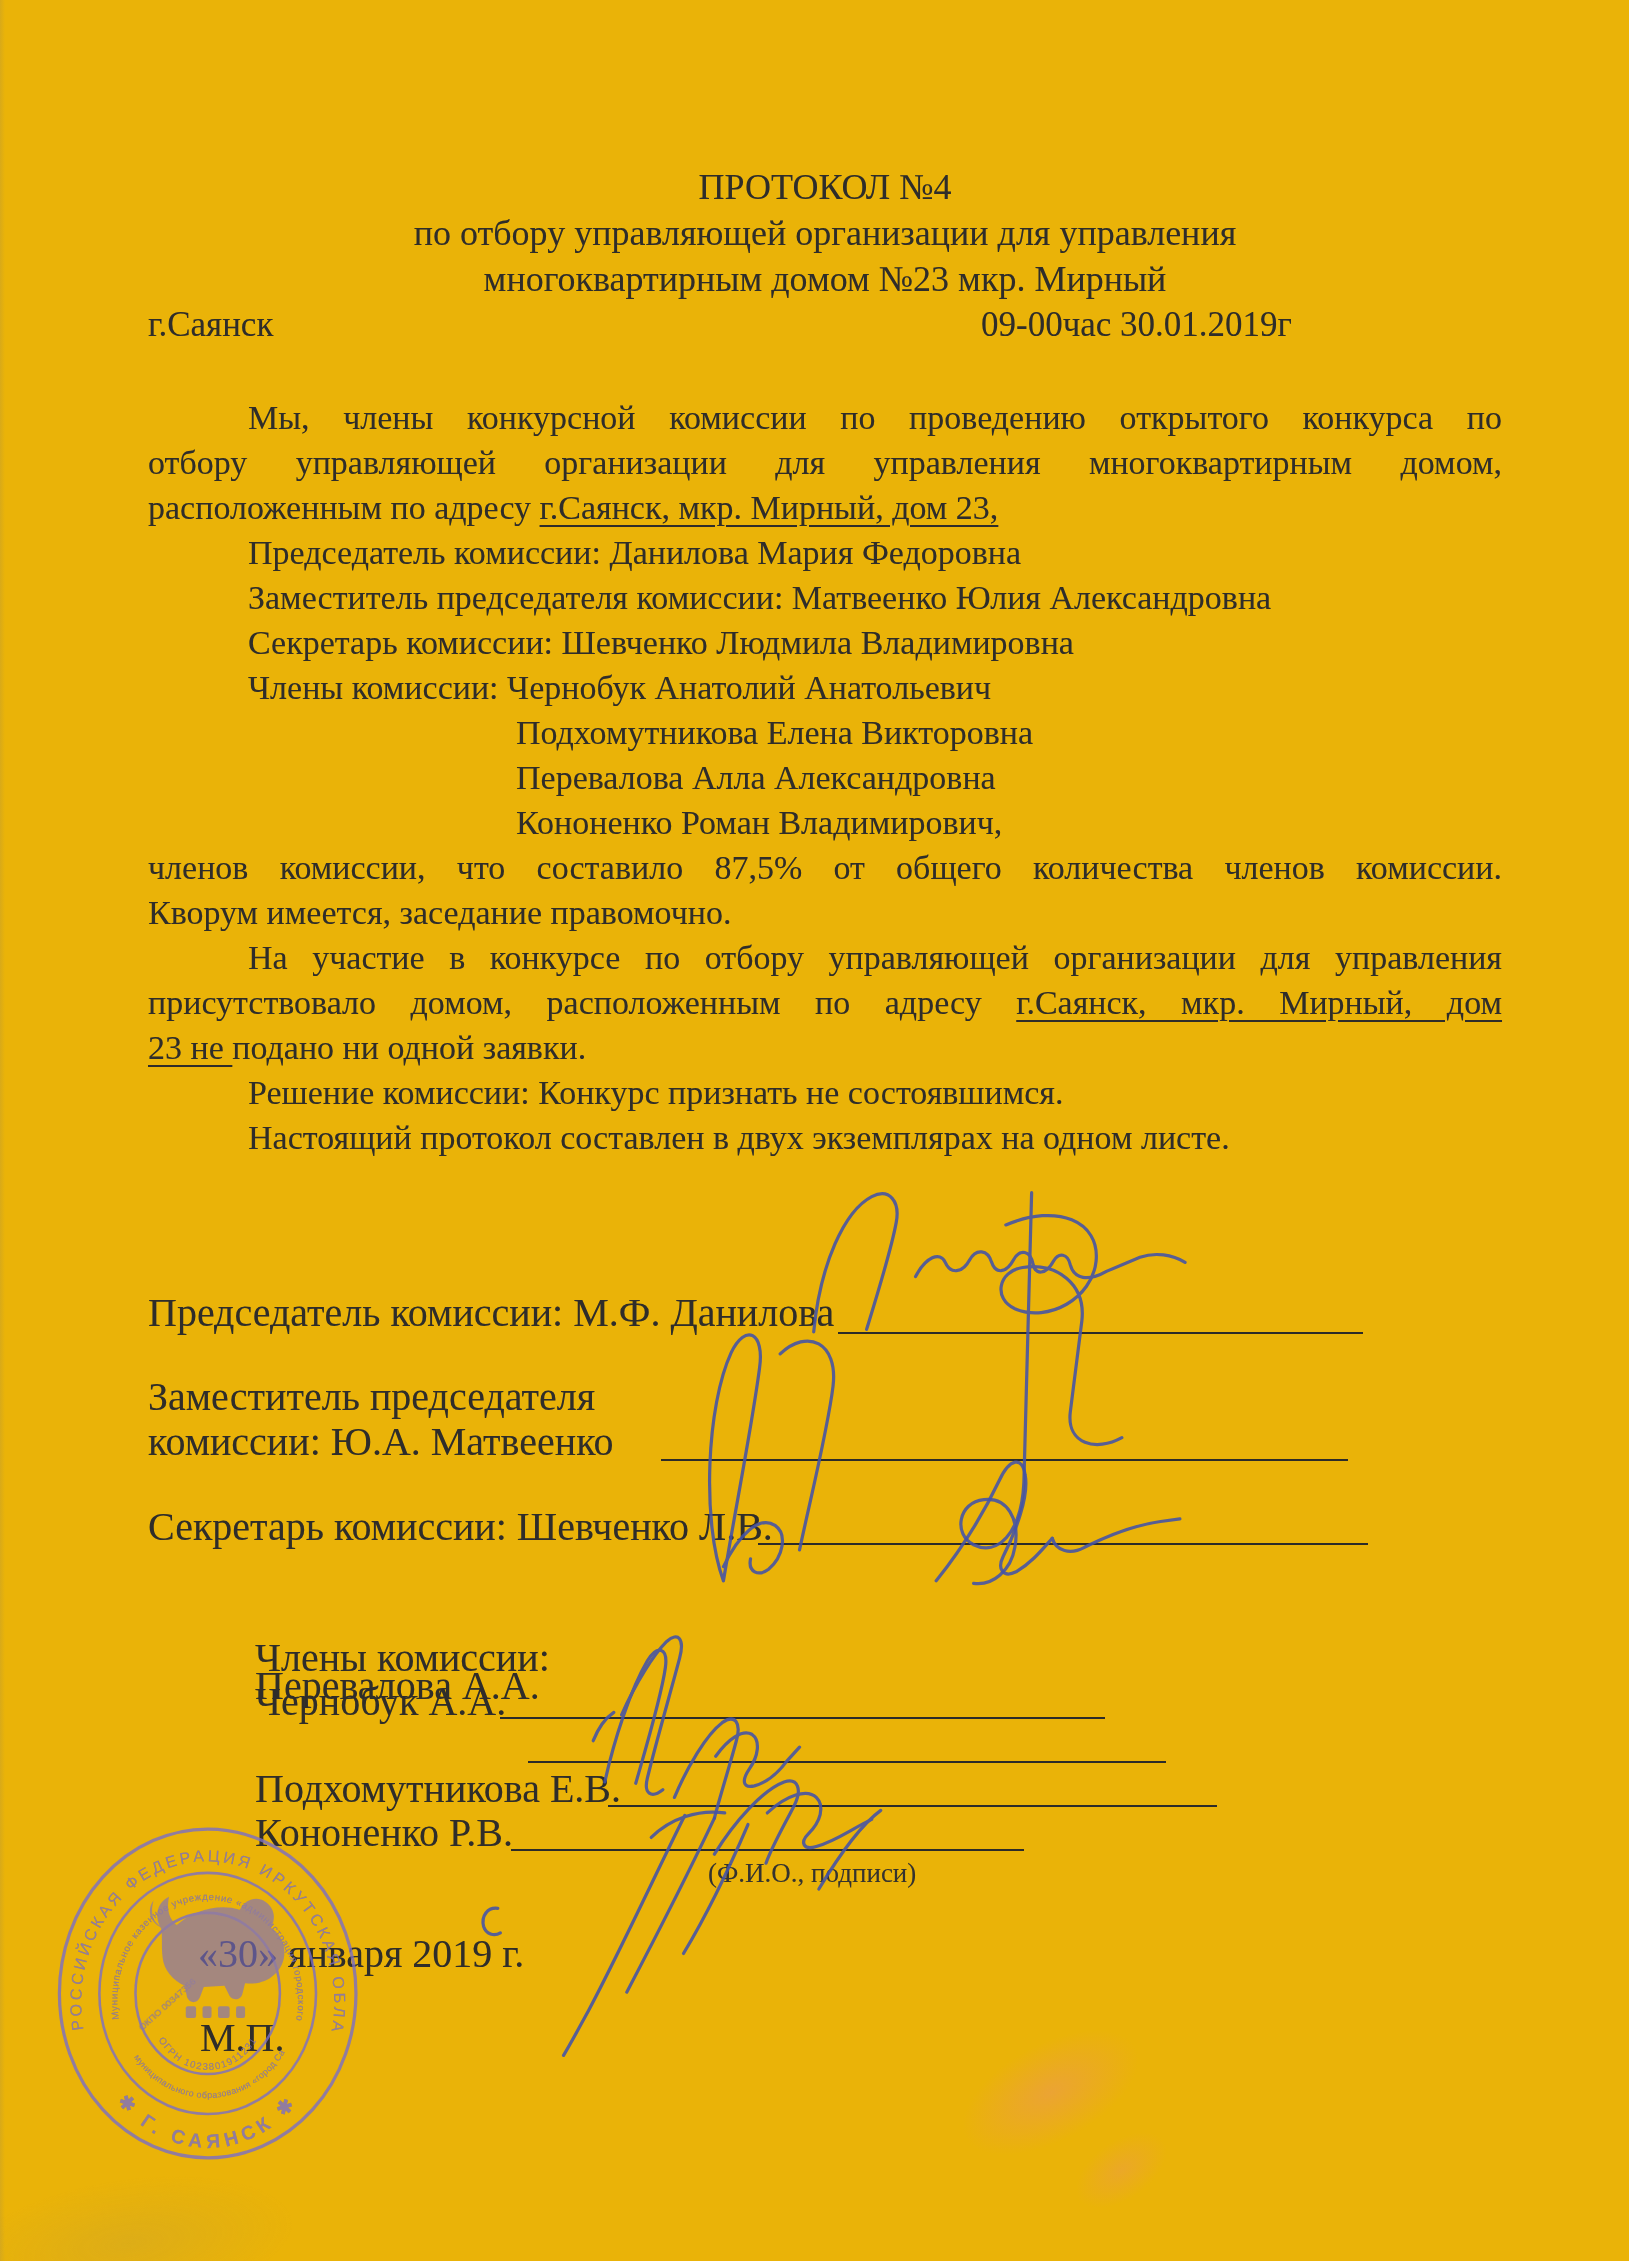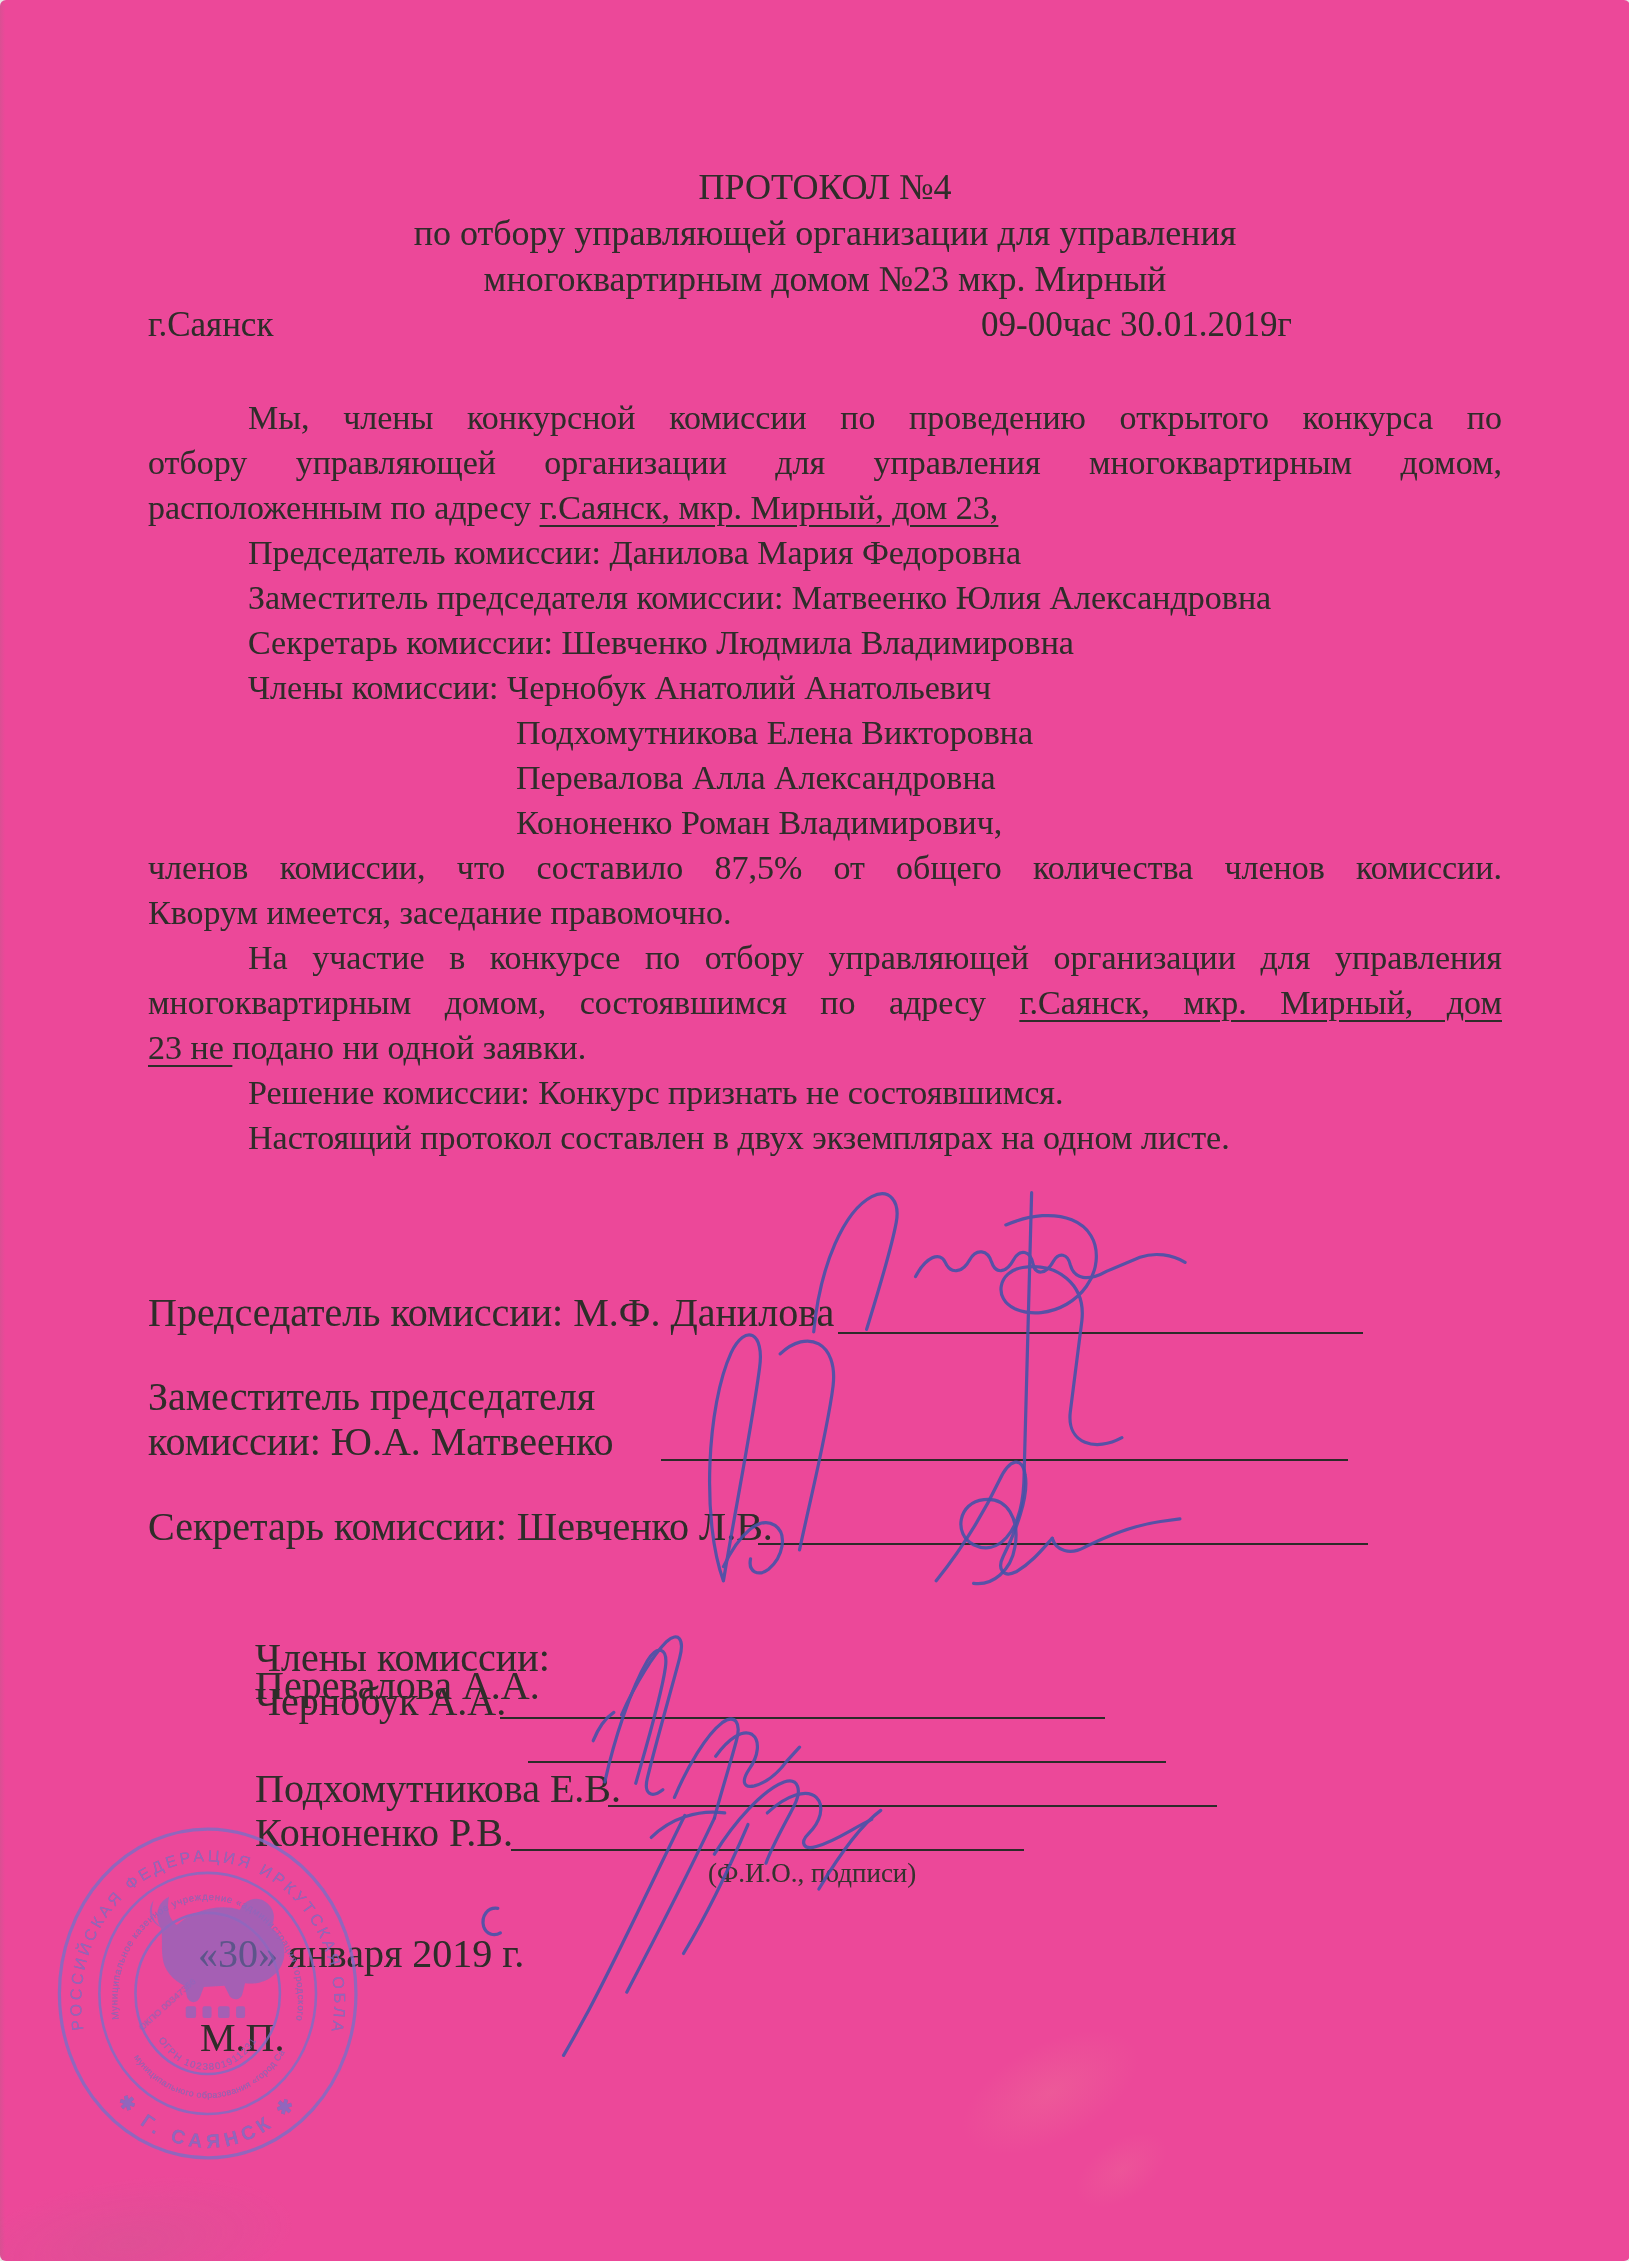--- a/index.html
+++ b/index.html
@@ -1,19 +1,19 @@
 <!DOCTYPE html>
 <html style="font-size:10.3px"><head>
 <meta charset="utf-8">
 <style>
   html,body{margin:0;padding:0;background:#e8e8e6;}
   .page{
-    position:relative;width:1630px;height:2261px;background:#ec4899;
+    position:relative;width:1630px;height:2261px;background:#eab308;
     font-family:"Liberation Serif","DejaVu Serif",serif;color:#2f2d2a;
-    overflow:hidden;text-shadow:0 0 0.6px rgba(70,65,60,.28);border-radius:6px;
+    overflow:hidden;text-shadow:0 0 0.6px rgba(70,65,60,.28);
   }
   .scan-edge{position:absolute;left:0;top:0;width:5.2px;height:100%;
     background:linear-gradient(90deg,rgba(120,120,115,.16),rgba(120,120,115,0));}
   .content{position:absolute;left:0;top:0;right:0;padding:164px 128px 0 148px;box-sizing:border-box;}
   .title-block{text-align:center;font-size:36px;line-height:46px;}
   .place-date{position:relative;height:45px;font-size:35px;line-height:45px;}
   .place-date .date{position:absolute;left:833px;top:0;}
   .body-block{margin-top:48px;font-size:34px;line-height:45px;}
   .bl{height:45px;white-space:nowrap;overflow:visible;}
   .jst{text-align:justify;text-align-last:justify;}
@@ -59,21 +59,21 @@
       <div class="bl i155">Председатель комиссии: Данилова Мария Федоровна</div>
       <div class="bl i155">Заместитель председателя комиссии: Матвеенко Юлия Александровна</div>
       <div class="bl i155">Секретарь комиссии: Шевченко Людмила Владимировна</div>
       <div class="bl i155">Члены комиссии: Чернобук Анатолий Анатольевич</div>
       <div class="bl i570">Подхомутникова Елена Викторовна</div>
       <div class="bl i570">Перевалова Алла Александровна</div>
       <div class="bl i570">Кононенко Роман Владимирович,</div>
       <div class="bl jst">членов комиссии, что составило 87,5% от общего количества членов комиссии.</div>
       <div class="bl">Кворум имеется, заседание правомочно.</div>
       <div class="bl jst i155">На участие в конкурсе по отбору управляющей организации для управления</div>
-      <div class="bl jst"><span>многоквартирным домом, состоявшимся по адресу </span><span class="u">г.Саянск, мкр. Мирный, дом</span></div>
+      <div class="bl jst"><span>присутствовало домом, расположенным по адресу </span><span class="u">г.Саянск, мкр. Мирный, дом</span></div>
       <div class="bl"><span class="u">23 не </span><span>подано ни одной заявки.</span></div>
       <div class="bl i155">Решение комиссии: Конкурс признать не состоявшимся.</div>
       <div class="bl i155">Настоящий протокол составлен в двух экземплярах на одном листе.</div>
     </div>
   </div>
 
   <div class="abs" style="left:148px;top:1295px;">Председатель комиссии: М.Ф. Данилова</div>
   <div class="sigline" style="left:838px;top:1332px;width:525px;"></div>
 
   <div class="abs" style="left:148px;top:1379px;">Заместитель председателя</div>

